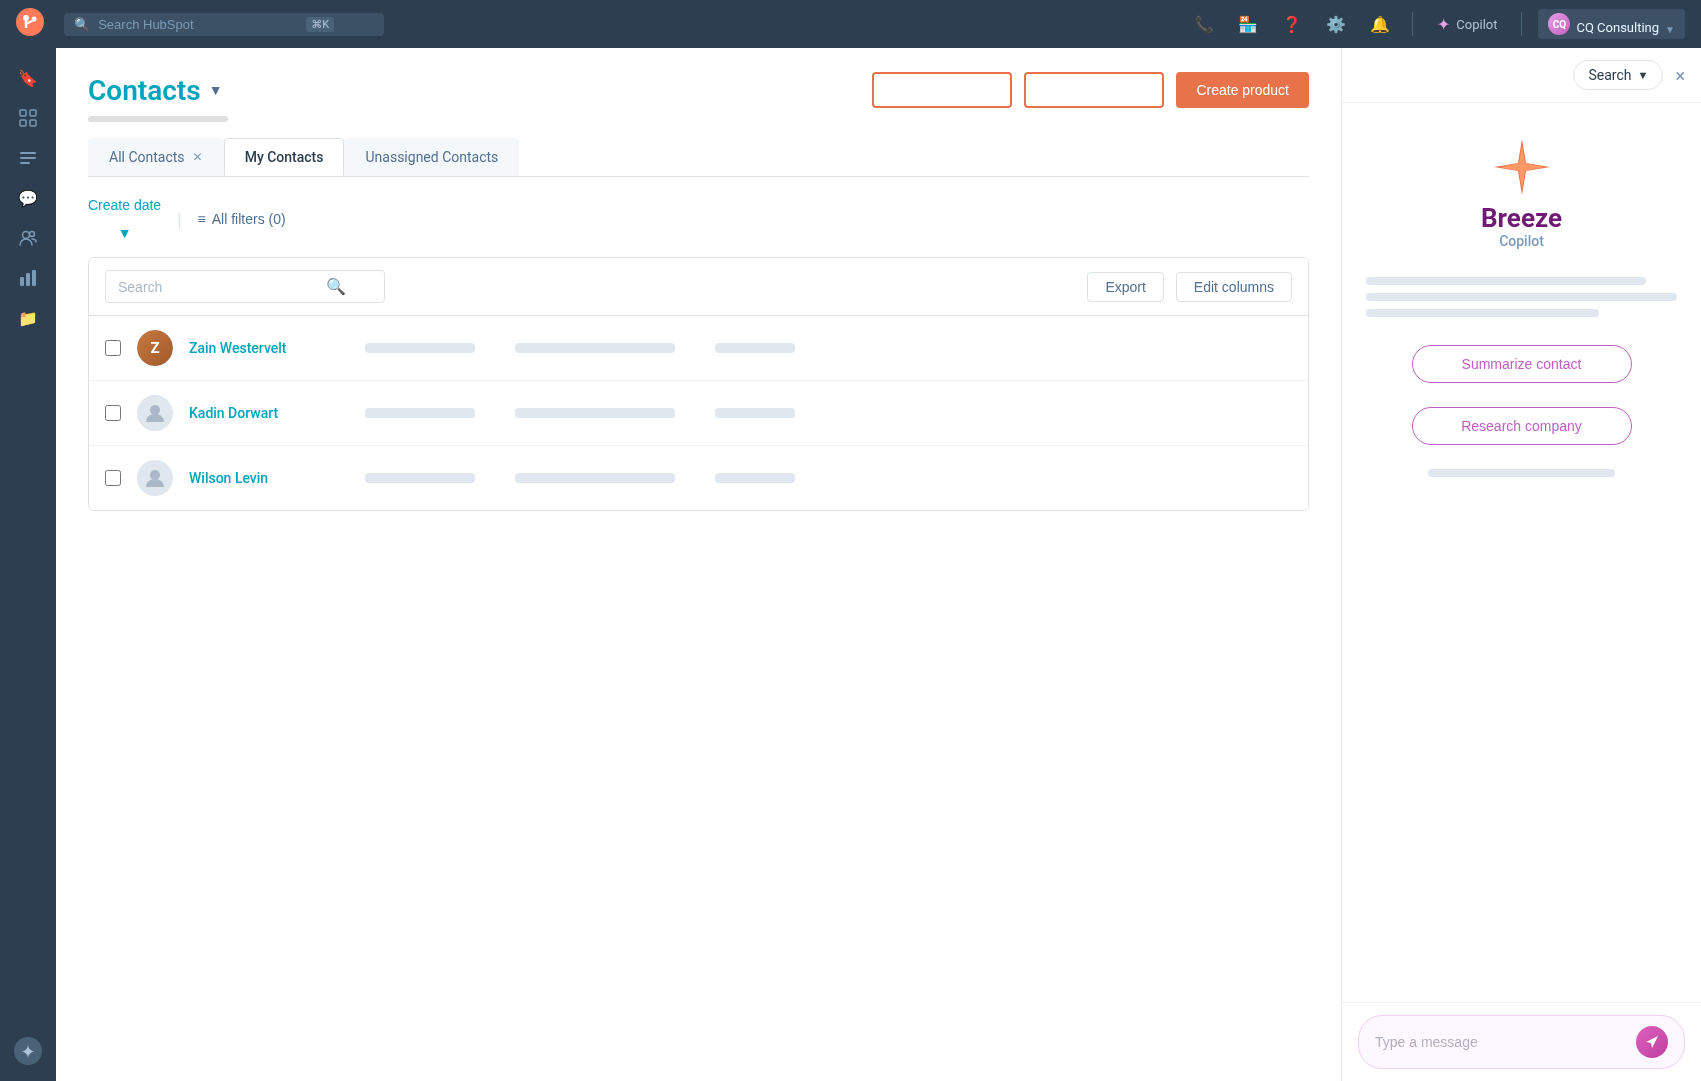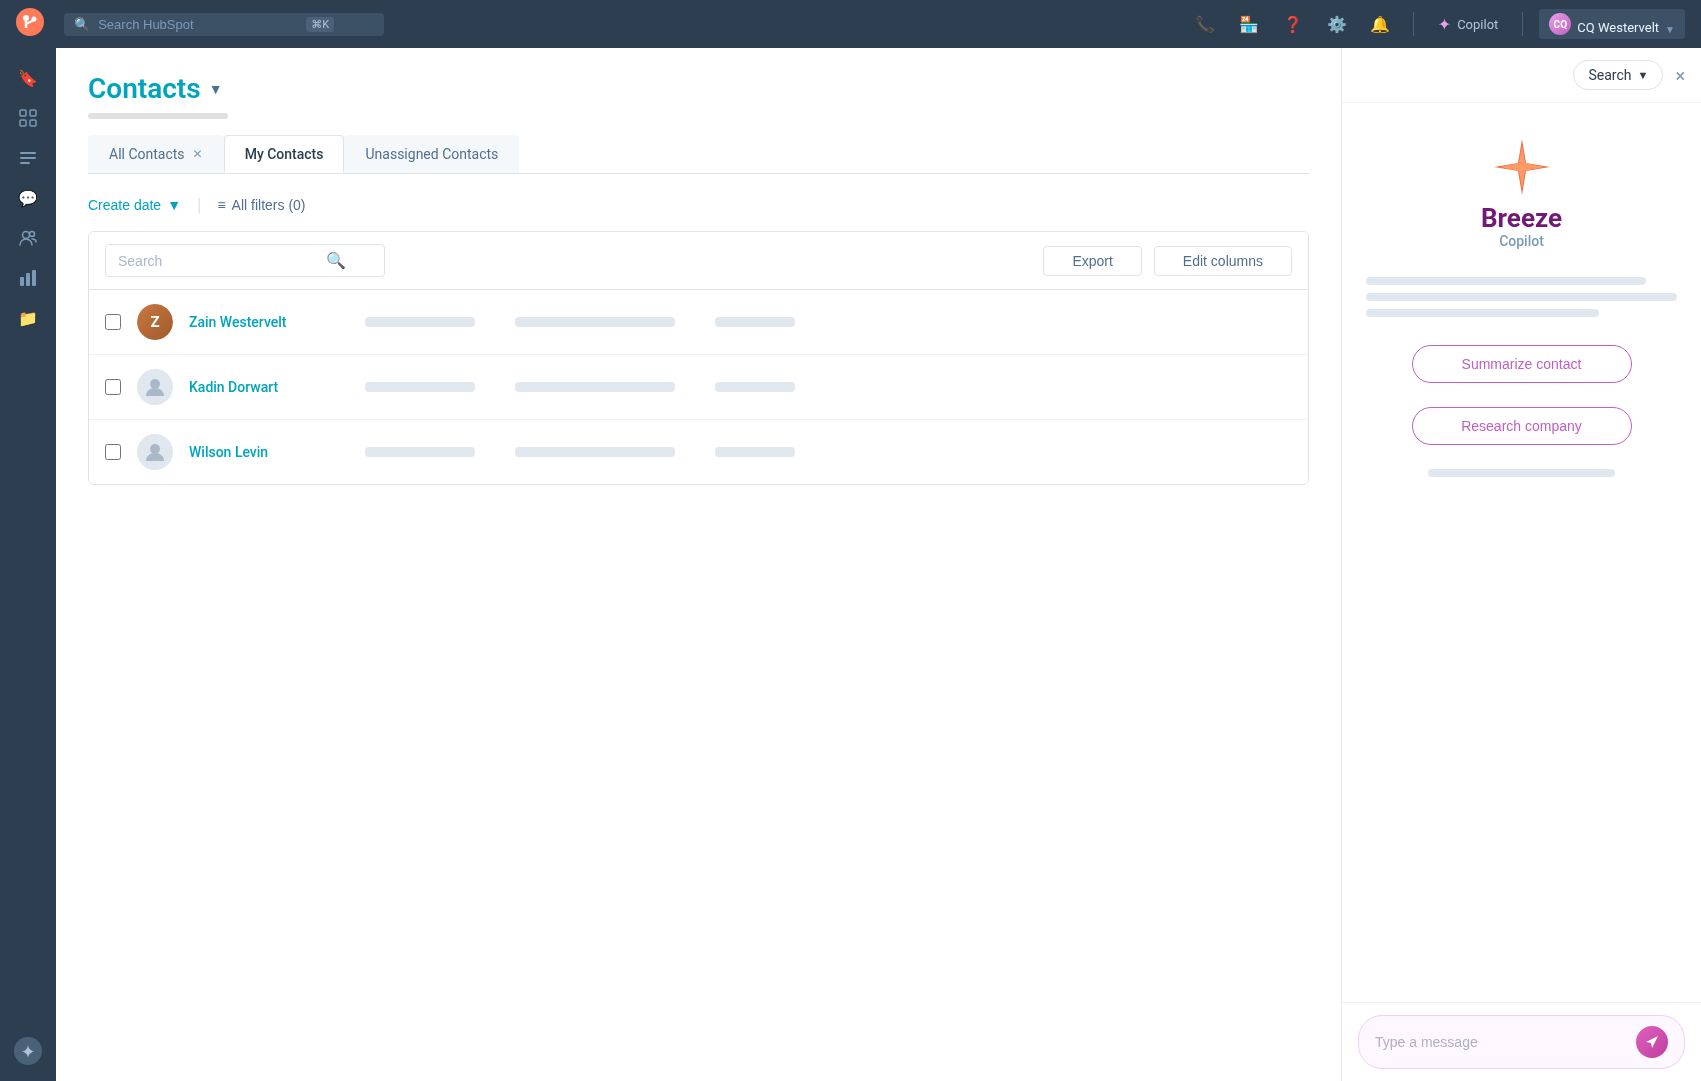--- a/index.html
+++ b/index.html
@@ -160,23 +160,23 @@
       color: #2d3e50;
       font-weight: 500;
     }
     .tab-close { color: #7a9ab8; font-size: 12px; cursor: pointer; }
 
     
     .filter-row {
       display: flex; align-items: center; gap: 16px; margin-bottom: 16px;
     }
     .filter-btn {
-      display: flex; align-items: center; gap: 6px;
+      display: flex; align-items: center; gap: 12px;
       background: transparent; border: none;
-      color: #00a4bd; font-size: 14px; cursor: pointer; font-weight: 500;
+      color: #00a4bd; font-size: 14px; cursor: pointer; font-weight: 500; flex-direction: column;
     }
     .filter-divider { color: #dde3e8; font-size: 18px; }
     .all-filters-btn {
       display: flex; align-items: center; gap: 6px;
       background: transparent; border: none;
       color: #516f90; font-size: 14px; cursor: pointer;
     }
 
     
     .table-container {
@@ -193,21 +193,21 @@
       border: 1px solid #dde3e8; border-radius: 4px;
       padding: 6px 12px; gap: 8px; flex: 0 0 280px; background: white;
     }
     .search-input-wrap input {
       border: none; outline: none; font-size: 14px; color: #2d3e50; width: 200px;
     }
     .search-input-wrap input::placeholder { color: #aab8c8; }
     .toolbar-spacer { flex: 1; }
     .btn-ghost {
       border: 1px solid #dde3e8; background: white;
-      color: #516f90; padding: 6px 28px; border-radius: 4px;
+      color: #516f90; padding: 6px 17px; border-radius: 4px;
       cursor: pointer; font-size: 14px;
     }
 
     
     .contact-row {
       display: flex; align-items: center; padding: 14px 16px;
       border-bottom: 1px solid #f0f3f6; background: white; gap: 16px;
     }
     .contact-row:last-child { border-bottom: none; }
     .contact-checkbox {
@@ -346,21 +346,21 @@
   <div class="copilot-btn">
     <span class="copilot-star">✦</span>
     <span>Copilot</span>
   </div>
   <div class="nav-divider"></div>
 
   <div class="account-btn">
     <div class="account-avatar">
       <span>CQ</span>
     </div>
-    <span>CQ Westervelt</span>
+    <span>CQ Consulting</span>
     <span style="font-size:10px;color:#7a9ab8;">▼</span>
   </div>
 </div>
 
 <div class="main-layout">
 
   <div class="left-sidebar">
     <div class="sidebar-icon">🔖</div>
     <div class="sidebar-icon">
       <svg width="18" height="18" viewBox="0 0 18 18" fill="none">
@@ -398,20 +398,25 @@
       <div style="width:28px;height:28px;border-radius:50%;background:#4a6278;display:flex;align-items:center;justify-content:center;color:#b0c4d8;font-size:18px;">✦</div>
     </div>
   </div>
 
   <div class="content-area">
 
     <div class="page-header">
       <div class="page-title">
         <span>Contacts</span>
         <span class="page-title-arrow">▼</span>
+      </div>
+      <div class="header-actions">
+        <button class="btn-outline-red" style="width:140px;"></button>
+        <button class="btn-outline-red" style="width:140px;"></button>
+        <button class="btn-solid-orange">Create product</button>
       </div>
     </div>
 
     <div class="loading-bar"></div>
 
     <div class="tabs-row">
       <div class="tab">
         <span>All Contacts</span>
         <span class="tab-close">✕</span>
       </div>

